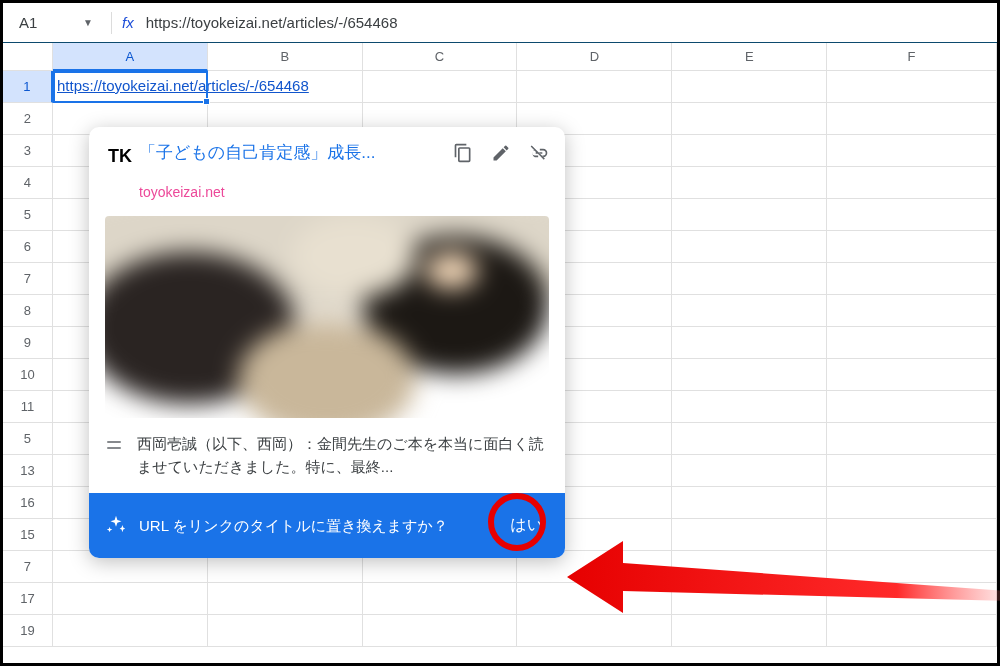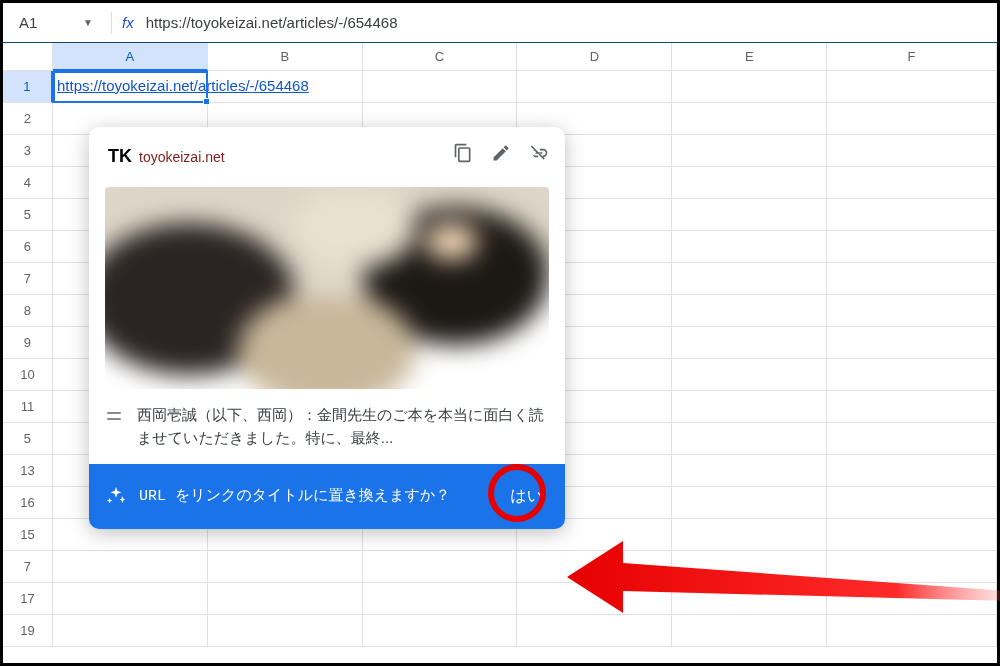--- a/index.html
+++ b/index.html
@@ -34,33 +34,33 @@
 
 .cell-link-text { position: absolute; left: 54px; top: 6px; font-size: 15px; color: #1155cc; text-decoration: underline; z-index: 3; white-space: nowrap; }
 
 
 .card { position: absolute; left: 86px; top: 124px; width: 476px; background: #fff; border-radius: 10px; box-shadow: 0 4px 20px rgba(0,0,0,0.25); z-index: 20; overflow: hidden; }
 .card-head { display: flex; align-items: flex-start; padding: 14px 16px 6px 16px; gap: 4px; }
 .tk-logo { width: 30px; height: 30px; display: flex; align-items: center; justify-content: center; font-weight: 900; font-size: 18px; color: #000; flex-shrink: 0; }
 .tk-wrap { position: relative; }
 .card-title-area { flex: 1; min-width: 0; }
 .card-title { color: #1a73e8; font-size: 17px; white-space: nowrap; overflow: hidden; text-overflow: ellipsis; }
-.card-domain { color: #7f1d1d; font-size: 14px; margin-top: 8px; }
+.card-domain { color: #ec4899; font-size: 14px; margin-top: 20px; }
 .card-actions { display: flex; gap: 18px; color: #5f6368; padding-top: 2px; }
 .card-actions .ic { width: 20px; height: 20px; cursor: pointer; }
 
 .preview-img { margin: 10px 16px; height: 202px; border-radius: 4px; position: relative; overflow: hidden; }
 .blur-bg { position: absolute; inset: 0; filter: blur(12px); }
 .bsh { position: absolute; border-radius: 50%; }
 
 .card-desc-row { display: flex; gap: 14px; padding: 4px 16px 14px 16px; align-items: flex-start; }
 .eq-icon { color: #5f6368; font-size: 18px; flex-shrink: 0; padding-top: 4px; }
 .card-desc { color: #3c4043; font-size: 15px; line-height: 1.55; }
 
-.card-prompt { background: #1a73e8; padding: 14px 16px; display: flex; align-items: center; gap: 12px; color: #fff; font-family: Liberation Mono, monospace; }
+.card-prompt { background: #1a73e8; padding: 14px 16px; display: flex; align-items: center; gap: 12px; color: #fff; }
 .sparkle { width: 22px; height: 22px; flex-shrink: 0; }
 .prompt-text { flex: 1; font-size: 15px; line-height: 1.4; }
 .yes-btn { color: #fff; font-size: 16px; padding: 8px 6px; cursor: pointer; position: relative; }
 .yes-circle { position: absolute; width: 58px; height: 58px; border: 6px solid #e60000; border-radius: 50%; left: -16px; top: -14px; pointer-events: none; }
 
 
 .arrow-wrap { position: absolute; left: 564px; top: 530px; width: 440px; height: 120px; z-index: 15; pointer-events: none; }
 
 </style>
 </head>
@@ -257,20 +257,21 @@
         <a class="cell-link-text">https://toyokeizai.net/articles/-/654468</a>
       </div>
 </div>
 
 <div class="card">
   <div class="card-head">
     <div class="tk-wrap">
       <div class="tk-logo">TK</div>
     </div>
     <div class="card-title-area">
+      <div class="card-title">「子どもの自己肯定感」成長...</div>
       <div class="card-domain">toyokeizai.net</div>
     </div>
     <div class="card-actions">
       <span class="ic">
         <svg viewBox="0 0 24 24" fill="#5f6368">
               <path d="M16 1H4a2 2 0 0 0-2 2v14h2V3h12V1zm3 4H8a2 2 0 0 0-2 2v14a2 2 0 0 0 2 2h11a2 2 0 0 0 2-2V7a2 2 0 0 0-2-2zm0 16H8V7h11v14z"></path>
             </svg>
       </span>
       <span class="ic">
         <svg viewBox="0 0 24 24" fill="#5f6368">

